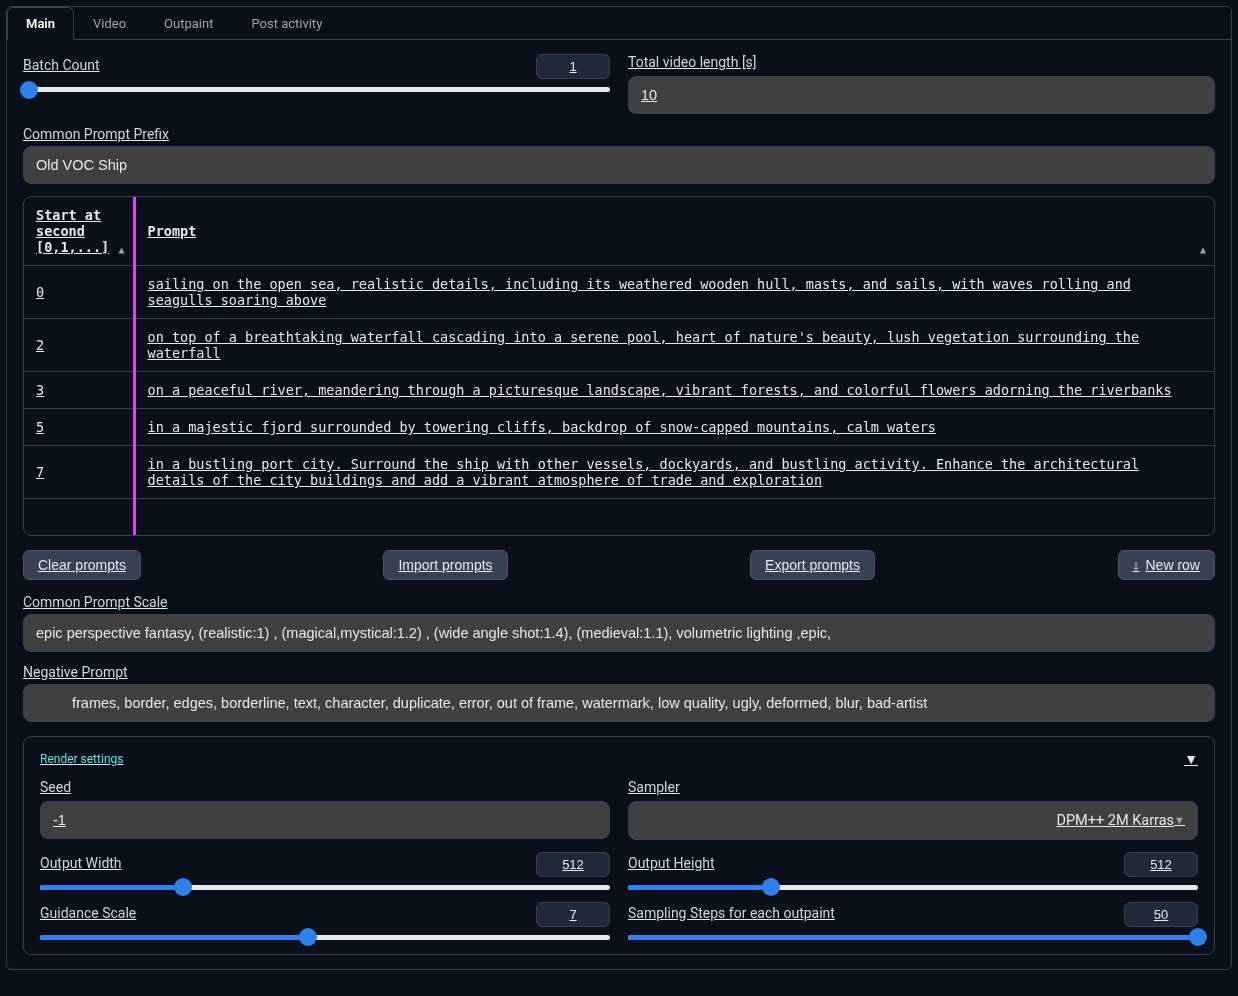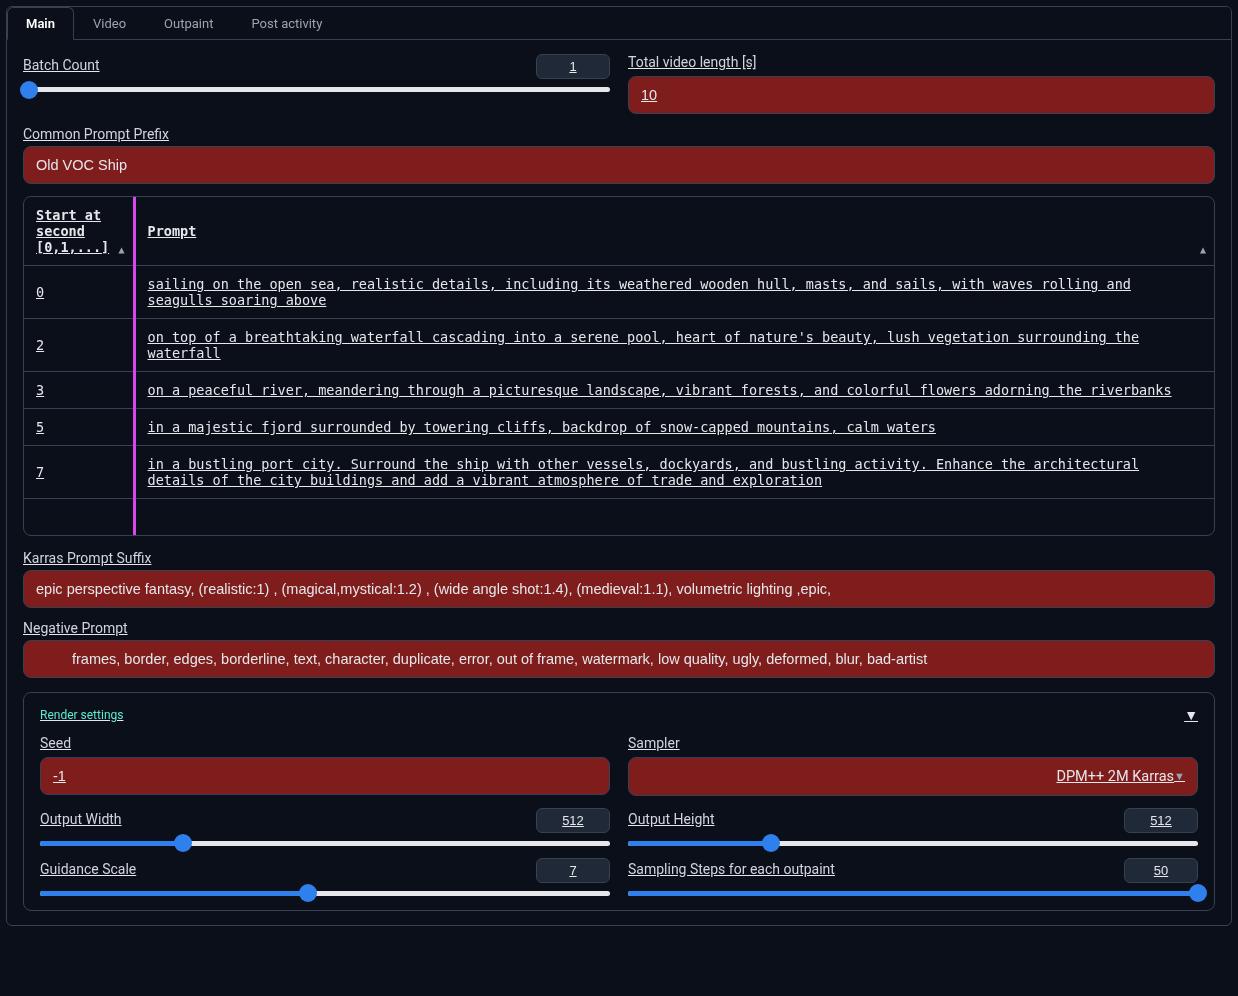--- a/index.html
+++ b/index.html
@@ -80,21 +80,21 @@
     }
     .slider-thumb {
       position: absolute;
       top: 50%;
       width: 18px; height: 18px;
       background: #2f80ed;
       border-radius: 50%;
       transform: translate(-50%, -50%);
     }
     .text-input, .select-input {
-      background: #7f1d1d;
+      background: #404040;
       border: 1px solid #374151;
       border-radius: 8px;
       padding: 10px 12px;
       color: #e5e7eb;
       font-size: 14.5px;
       width: 100%;
     }
     .table-wrap {
       border: 1px solid #374151;
       border-radius: 8px;
@@ -231,23 +231,32 @@
               <td>in a bustling port city. Surround the ship with other vessels, dockyards, and bustling activity. Enhance the architectural details of the city buildings and add a vibrant atmosphere of trade and exploration</td>
             </tr>
             <tr class="empty-row">
               <td></td>
               <td></td>
             </tr>
           </tbody>
       </table>
     </div>
 
+    <div class="btn-row">
+      <button class="btn">Clear prompts</button>
+      <button class="btn">Import prompts</button>
+      <button class="btn">Export prompts</button>
+      <button class="btn">
+        <span>↓</span>
+        <span>New row</span>
+      </button>
+    </div>
 
     <div class="mb">
-      <span class="label">Karras Prompt Suffix</span>
+      <span class="label">Common Prompt Scale</span>
       <input class="text-input" style="margin-top: 4px;" value="epic perspective fantasy, (realistic:1) , (magical,mystical:1.2) , (wide angle shot:1.4), (medieval:1.1), volumetric lighting ,epic,">
     </div>
 
     <div class="mb">
       <span class="label">Negative Prompt</span>
       <input class="text-input" style="margin-top: 4px; padding-left: 48px;" value="frames, border, edges, borderline, text, character, duplicate, error, out of frame, watermark, low quality, ugly, deformed, blur, bad-artist">
     </div>
 
     <div class="section">
       <div class="section-header">

